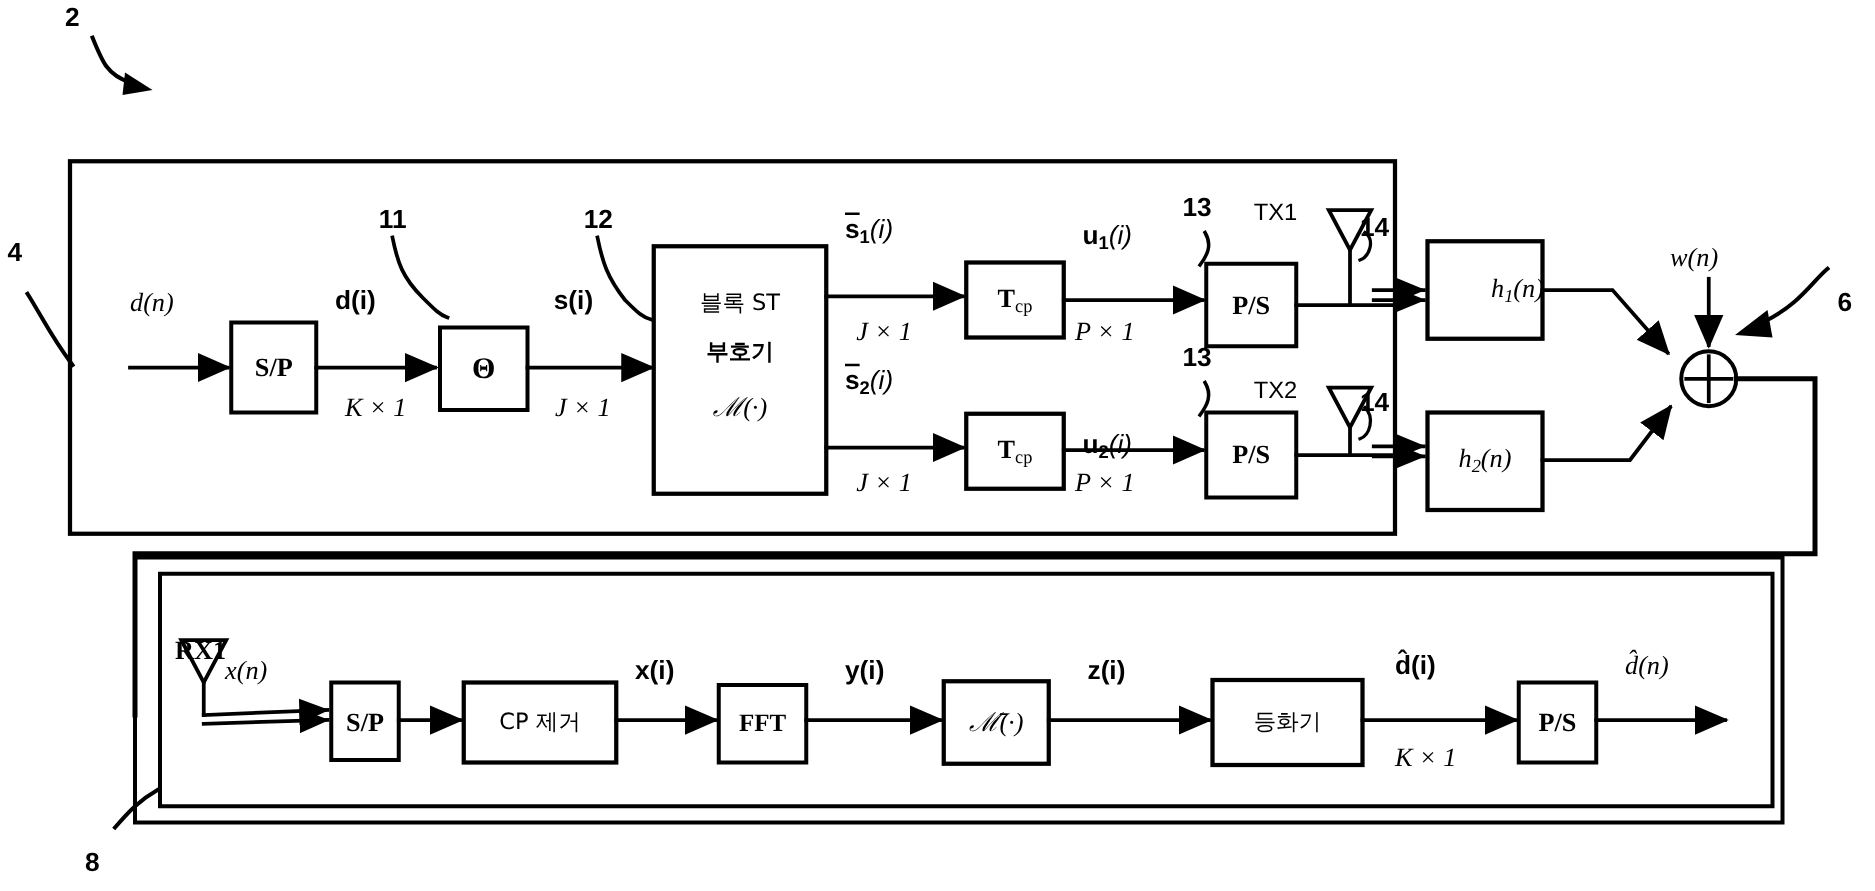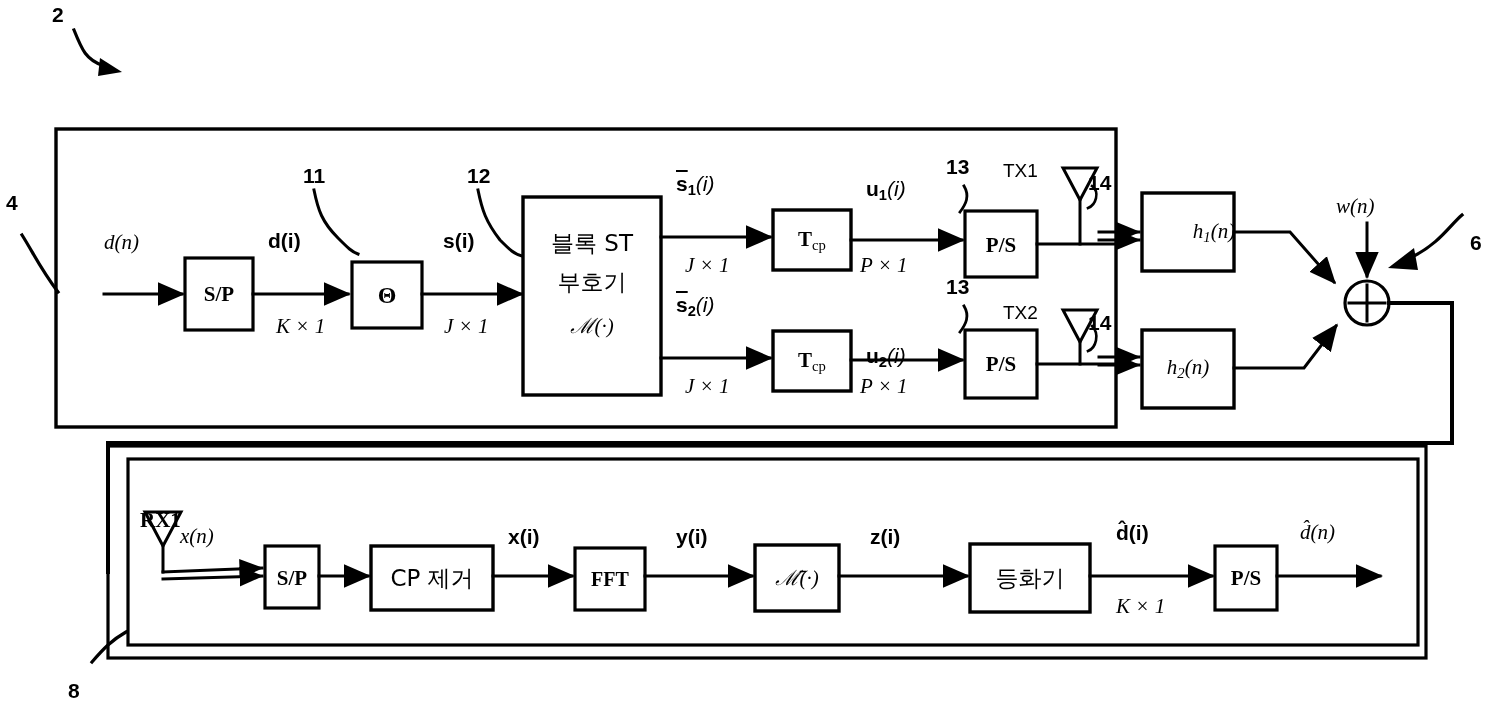--- a/index.html
+++ b/index.html
@@ -6,21 +6,21 @@
   body{width:1500px;height:713px;font-family:"Liberation Serif",serif;color:#000;}
   #stage{position:relative;width:1500px;height:713px;overflow:hidden;background:#fff;}
   #stage svg{position:absolute;left:0;top:0;}
   .lbl{position:absolute;white-space:nowrap;line-height:1;}
   .refnum{font-family:"Liberation Sans",sans-serif;font-weight:bold;font-size:21px;}
   .mathi{font-family:"Liberation Serif",serif;font-style:italic;font-size:21px;}
   .mathb{font-family:Liberation Sans, sans-serif;font-weight:bold;font-size:21px;}
   .dim{font-family:"Liberation Serif",serif;font-style:italic;font-size:21px;}
   .blk{font-family:"Liberation Serif",serif;font-size:20px;}
   .blkb{font-family:"Liberation Serif",serif;font-weight:bold;font-size:21px;}
-  .kr{font-family:"DejaVu Sans",sans-serif;font-size:23px;}
+  .kr{font-family:"DejaVu Sans",sans-serif;font-size:18px;}
   .txlab{font-family:"Liberation Sans",sans-serif;font-size:19px;}
   .rxlab{font-family:"Liberation Serif",serif;font-weight:bold;font-size:21px;}
   .ctr{transform:translate(-50%,-50%);text-align:center;}
   .sub{font-size:0.70em;vertical-align:-0.28em;}
   .ovl{text-decoration:overline;}
 </style>
 </head>
 <body>
 
 <div id="stage">
@@ -141,21 +141,21 @@
 
 <div class="lbl mathi" style="left:104px;top:232px;">d(n)</div>
 <div class="lbl blkb ctr" style="left:219px;top:294px;">S/P</div>
 <div class="lbl mathb" style="left:268px;top:230px;">d(i)</div>
 <div class="lbl dim" style="left:276px;top:316px;">K × 1</div>
 <div class="lbl blkb ctr" style="left:387px;top:295px;font-size:24px;">Θ</div>
 <div class="lbl mathb" style="left:443px;top:230px;">s(i)</div>
 <div class="lbl dim" style="left:444px;top:316px;">J × 1</div>
 
 <div class="lbl kr ctr" style="left:592px;top:243px;">블록 ST</div>
-<div class="lbl kr ctr" style="left:592px;top:282px;">부호기</div>
+<div class="lbl kr ctr" style="left:592px;top:282px;font-weight:bold;">부호기</div>
 <div class="lbl mathi ctr" style="left:592px;top:326px;">ℳ(·)</div>
 
 <div class="lbl mathb" style="left:676px;top:173px;">
   <span class="ovl">s</span><span class="sub">1</span><span style="font-style:italic;font-weight:normal;">(i)</span>
 </div>
 <div class="lbl dim" style="left:685px;top:255px;">J × 1</div>
 <div class="lbl blkb ctr" style="left:812px;top:241px;"><span>T</span><span class="sub" style="font-weight:normal;">cp</span></div>
 <div class="lbl mathb" style="left:866px;top:178px;"><span>u</span><span class="sub">1</span><span style="font-style:italic;font-weight:normal;">(i)</span></div>
 <div class="lbl dim" style="left:860px;top:255px;">P × 1</div>
 <div class="lbl blkb ctr" style="left:1001px;top:245px;">P/S</div>

